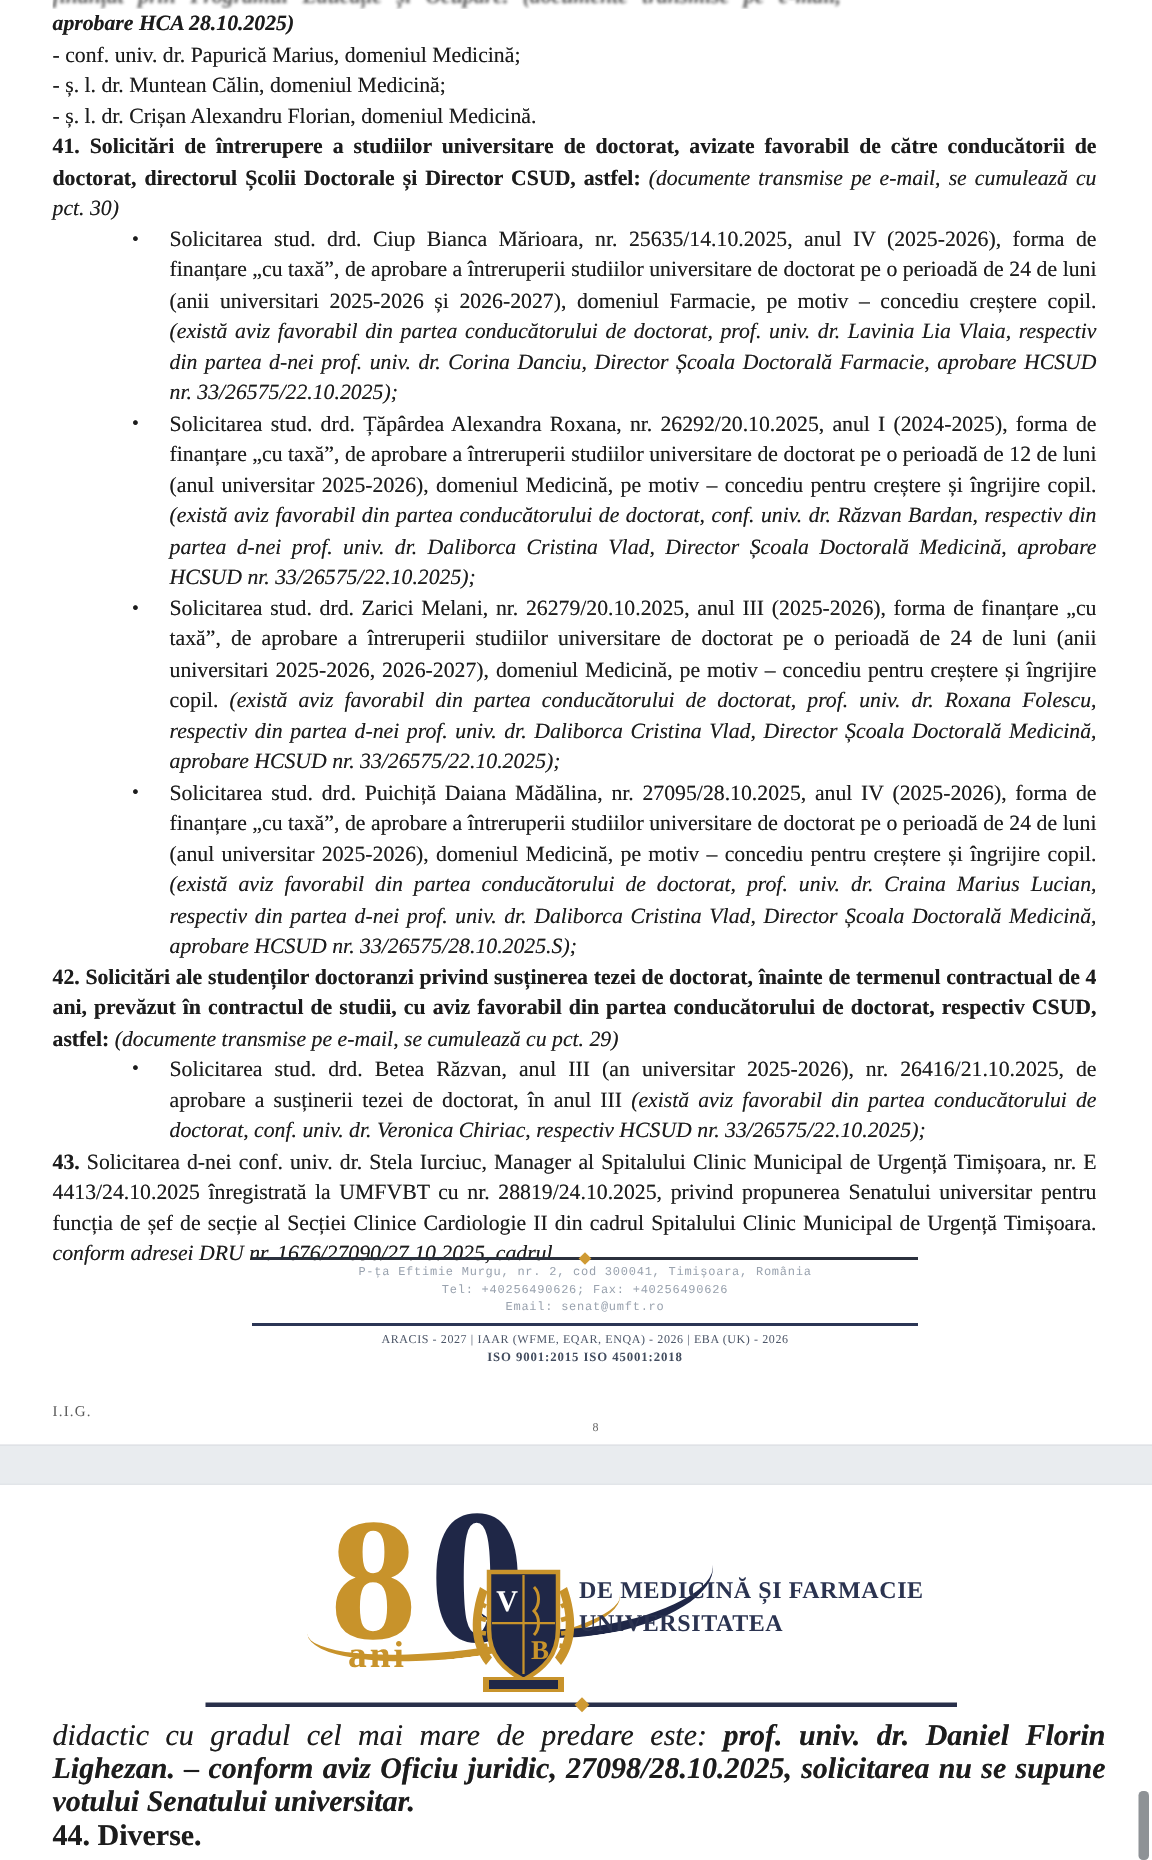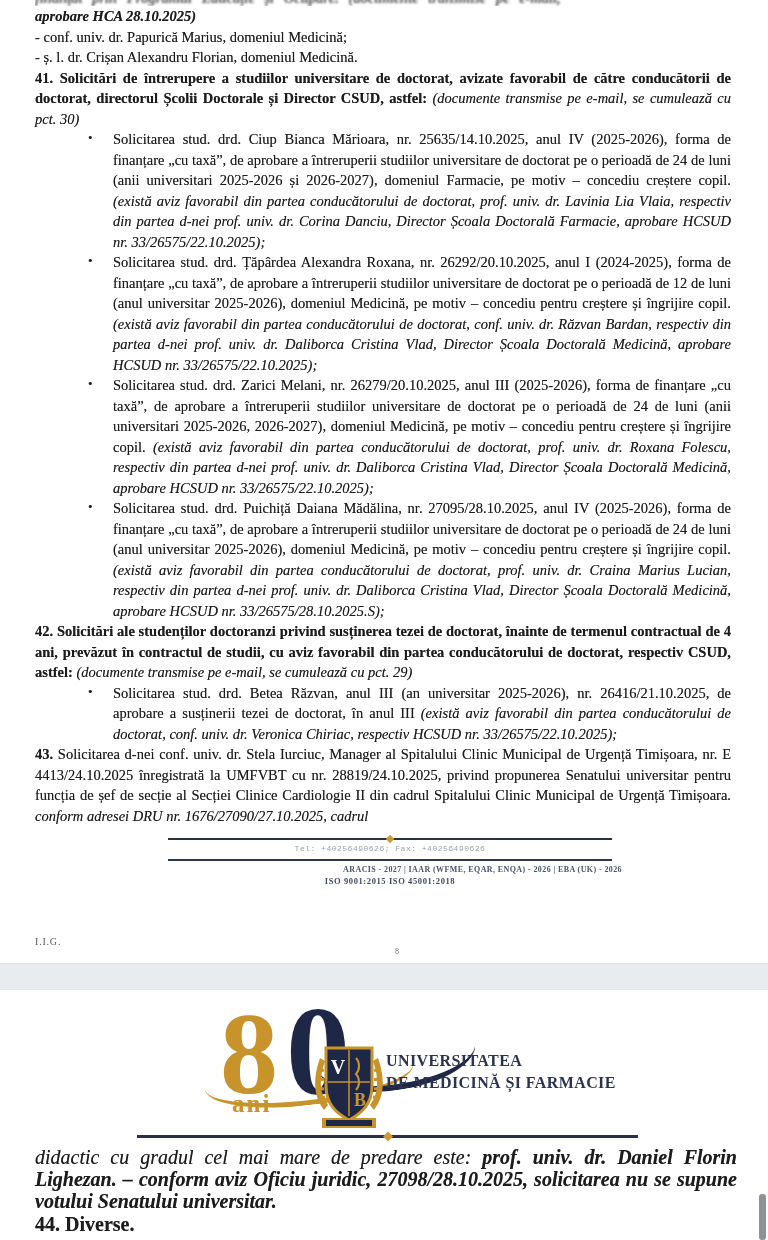--- a/index.html
+++ b/index.html
@@ -33,21 +33,21 @@
   
   .fblock{
     position:absolute;left:158px;top:836px;width:464px;text-align:center;
     text-shadow:none;
   }
   .f-org{font-size:9px;font-weight:bold;color:#31405c;letter-spacing:1.6px;line-height:11px;}
   .f-rule{height:2px;background:#2b313d;margin:2px 10px 3px;position:relative;}
   .f-rule .gdot{position:absolute;left:50%;top:-2px;width:6px;height:6px;background:#cf9a33;transform:translateX(-50%) rotate(45deg);}
   .f-contact{font-family:"Liberation Mono",monospace;font-size:8px;line-height:11.5px;color:#99a2ae;letter-spacing:.5px;}
   .f-rule2{height:2px;background:#2b3555;margin:4px 10px 3px;position:relative;}
-  .f-accr{font-size:8px;font-weight:bold;color:#4b5567;line-height:11px;letter-spacing:.4px;text-align:right;}
+  .f-accr{font-size:8px;font-weight:normal;color:#4b5567;line-height:11px;letter-spacing:.4px;}
   .f-iso{font-size:8.5px;font-weight:bold;color:#424c5e;line-height:12px;letter-spacing:.6px;}
   .initials{position:absolute;left:35px;top:936px;font-size:10px;color:#5a5a5a;letter-spacing:.8px;text-shadow:none;}
   .pagenum{position:absolute;left:395px;top:947px;font-size:8px;color:#6b6b6b;text-shadow:none;}
   
   .separator{position:absolute;left:0;top:963px;width:768px;height:25px;background:#e9ecef;border-top:1px solid #dfe2e6;border-bottom:1px solid #e2e5e9;}
   
   .logo{position:absolute;left:220px;top:1008px;width:432px;height:128px;}
   .digit8{position:absolute;left:0;top:-4px;font-size:116px;line-height:100px;font-weight:bold;color:#c8932b;font-family:"Liberation Serif",serif;}
   .digit0{position:absolute;left:66px;top:-12px;font-size:128px;line-height:110px;font-weight:bold;color:#1f2747;}
   .ani{position:absolute;left:12px;top:82px;font-size:25px;font-weight:bold;color:#c8932b;letter-spacing:2px;text-align:right;}
@@ -75,20 +75,21 @@
   <section class="page1">
 
     <div class="clip-line">
       <span>finanțat prin Programul Educație și Ocupare. (documente transmise pe e-mail,</span>
     </div>
 
     <p class="bital">aprobare HCA 28.10.2025)</p>
 
 
     <div class="entry">- conf. univ. dr. Papurică Marius, domeniul Medicină;</div>
+    <div class="entry">- ș. l. dr. Muntean Călin, domeniul Medicină;</div>
     <div class="entry">- ș. l. dr. Crișan Alexandru Florian, domeniul Medicină.</div>
 
     <p><span class="bold">41. Solicitări de întrerupere a studiilor universitare de doctorat, avizate favorabil de către conducătorii de doctorat, directorul Școlii Doctorale și Director CSUD, astfel: </span><span class="ital">(documente transmise pe e-mail, se cumulează cu pct. 30)</span></p>
 
     <div class="bullet">
       <span class="marker">•</span><span>Solicitarea stud. drd. Ciup Bianca Mărioara, nr. 25635/14.10.2025, anul IV (2025-2026), forma de finanțare „cu taxă”, de aprobare a întreruperii studiilor universitare de doctorat pe o perioadă de 24 de luni (anii universitari 2025-2026 și 2026-2027), domeniul Farmacie, pe motiv – concediu creștere copil. </span><span class="ital">(există aviz favorabil din partea conducătorului de doctorat, prof. univ. dr. Lavinia Lia Vlaia, respectiv din partea d-nei prof. univ. dr. Corina Danciu, Director Școala Doctorală Farmacie, aprobare HCSUD nr. 33/26575/22.10.2025);</span>
     </div>
     <div class="bullet">
       <span class="marker">•</span><span>Solicitarea stud. drd. Țăpârdea Alexandra Roxana, nr. 26292/20.10.2025, anul I (2024-2025), forma de finanțare „cu taxă”, de aprobare a întreruperii studiilor universitare de doctorat pe o perioadă de 12 de luni (anul universitar 2025-2026), domeniul Medicină, pe motiv – concediu pentru creștere și îngrijire copil. </span><span class="ital">(există aviz favorabil din partea conducătorului de doctorat, conf. univ. dr. Răzvan Bardan, respectiv din partea d-nei prof. univ. dr. Daliborca Cristina Vlad, Director Școala Doctorală Medicină, aprobare HCSUD nr. 33/26575/22.10.2025);</span>
     </div>
@@ -106,21 +107,23 @@
     </div>
 
     <p><span class="bold">43.</span><span> Solicitarea d-nei conf. univ. dr. Stela Iurciuc, Manager al Spitalului Clinic Municipal de Urgență Timișoara, nr. E 4413/24.10.2025 înregistrată la UMFVBT cu nr. 28819/24.10.2025, privind propunerea Senatului universitar pentru funcția de șef de secție al Secției Clinice Cardiologie II din cadrul Spitalului Clinic Municipal de Urgență Timișoara. </span><span class="ital">conform adresei DRU nr. 1676/27090/27.10.2025, cadrul</span></p>
 
   </section>
 
   <div class="fblock">
     <div class="f-rule">
         <span class="gdot"></span>
       </div>
+    <div class="f-contact">P-ța Eftimie Murgu, nr. 2, cod 300041, Timișoara, România</div>
     <div class="f-contact">Tel: +40256490626; Fax: +40256490626</div>
+    <div class="f-contact">Email: senat@umft.ro</div>
     <div class="f-rule2"><span class="gdot"></span></div>
     <div class="f-accr">ARACIS - 2027    |    IAAR (WFME, EQAR, ENQA) - 2026    |    EBA (UK) - 2026</div>
     <div class="f-iso">ISO 9001:2015      ISO 45001:2018</div>
   </div>
 
   <div class="initials">I.I.G.</div>
   <div class="pagenum">8</div>
 
   <div class="separator"></div>
 
@@ -143,22 +146,22 @@
         <path d="M37 16 v66 M16 48 h42" stroke="#c8932b" stroke-width="1.5" fill="none"></path>
         <text x="26" y="40" font-family="Liberation Serif,serif" font-size="20" font-weight="bold" fill="#ffffff" text-anchor="middle">V</text>
         <text x="48" y="72" font-family="Liberation Serif,serif" font-size="18" font-weight="bold" fill="#c8932b" text-anchor="middle">B</text>
         <path d="M44 24 c4 4 4 12 0 16 c4 4 4 12 0 16" stroke="#c8932b" stroke-width="2" fill="none"></path>
 
         <rect x="10" y="84" width="54" height="10" fill="#c8932b"></rect>
         <rect x="14" y="86" width="46" height="6" fill="#1f2747"></rect>
       </svg>
 
       <div class="uni-text">
+        <div>DE MEDICINĂ ȘI FARMACIE</div>
         <div>UNIVERSITATEA</div>
-        <div>DE MEDICINĂ ȘI FARMACIE</div>
       </div>
     </div>
 
     <div class="logo-rule">
         <span class="gdot"></span>
       </div>
 
     <div class="endblock">
       <p><span class="ital">didactic cu gradul cel mai mare de predare este: </span><span class="bital">prof. univ. dr. Daniel Florin Lighezan. – conform aviz Oficiu juridic, 27098/28.10.2025, solicitarea nu se supune votului Senatului universitar.</span></p>
       <p class="item44 bold">44. Diverse.</p>

